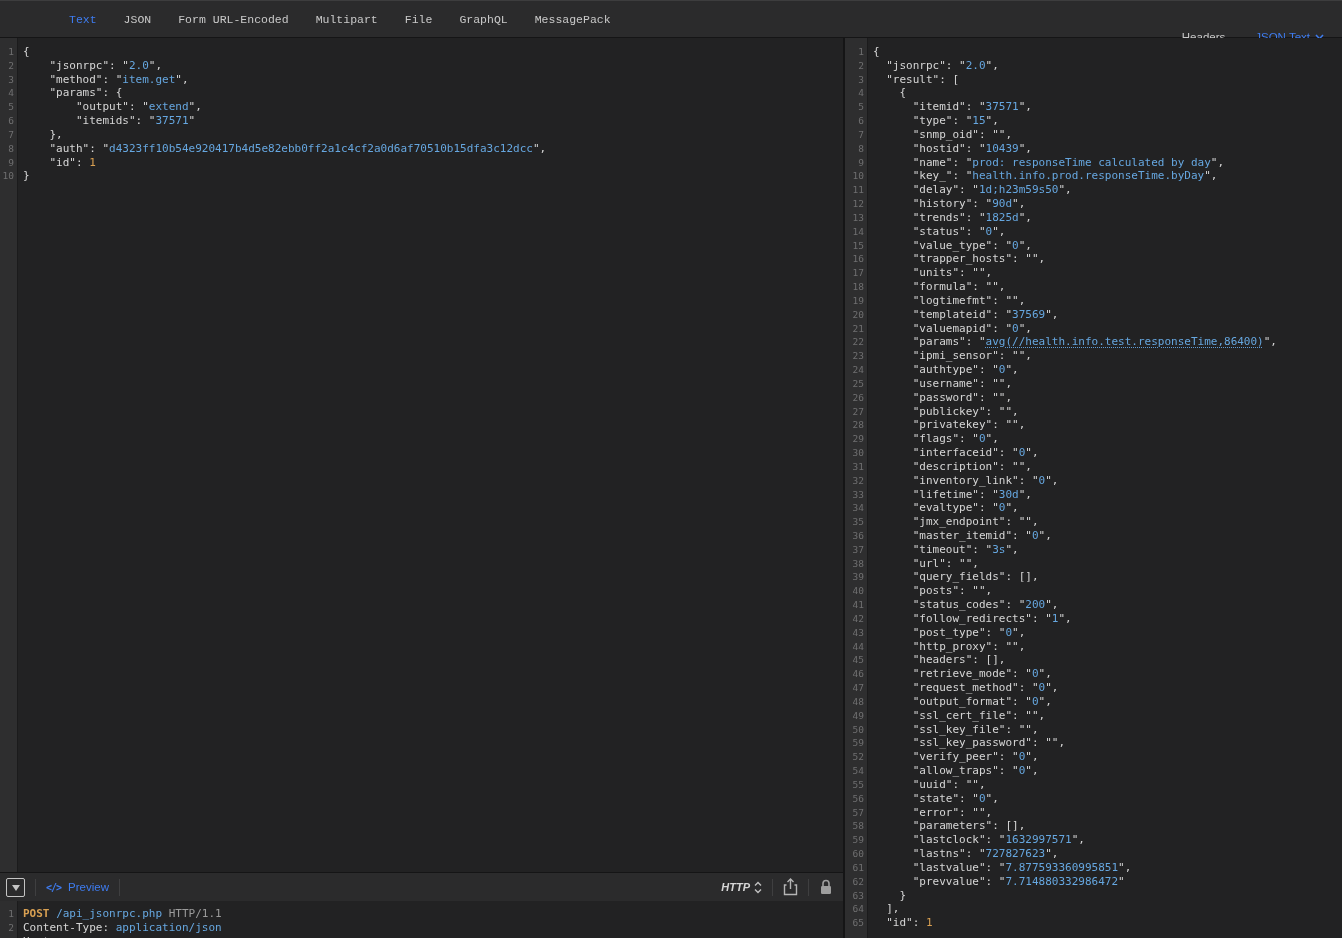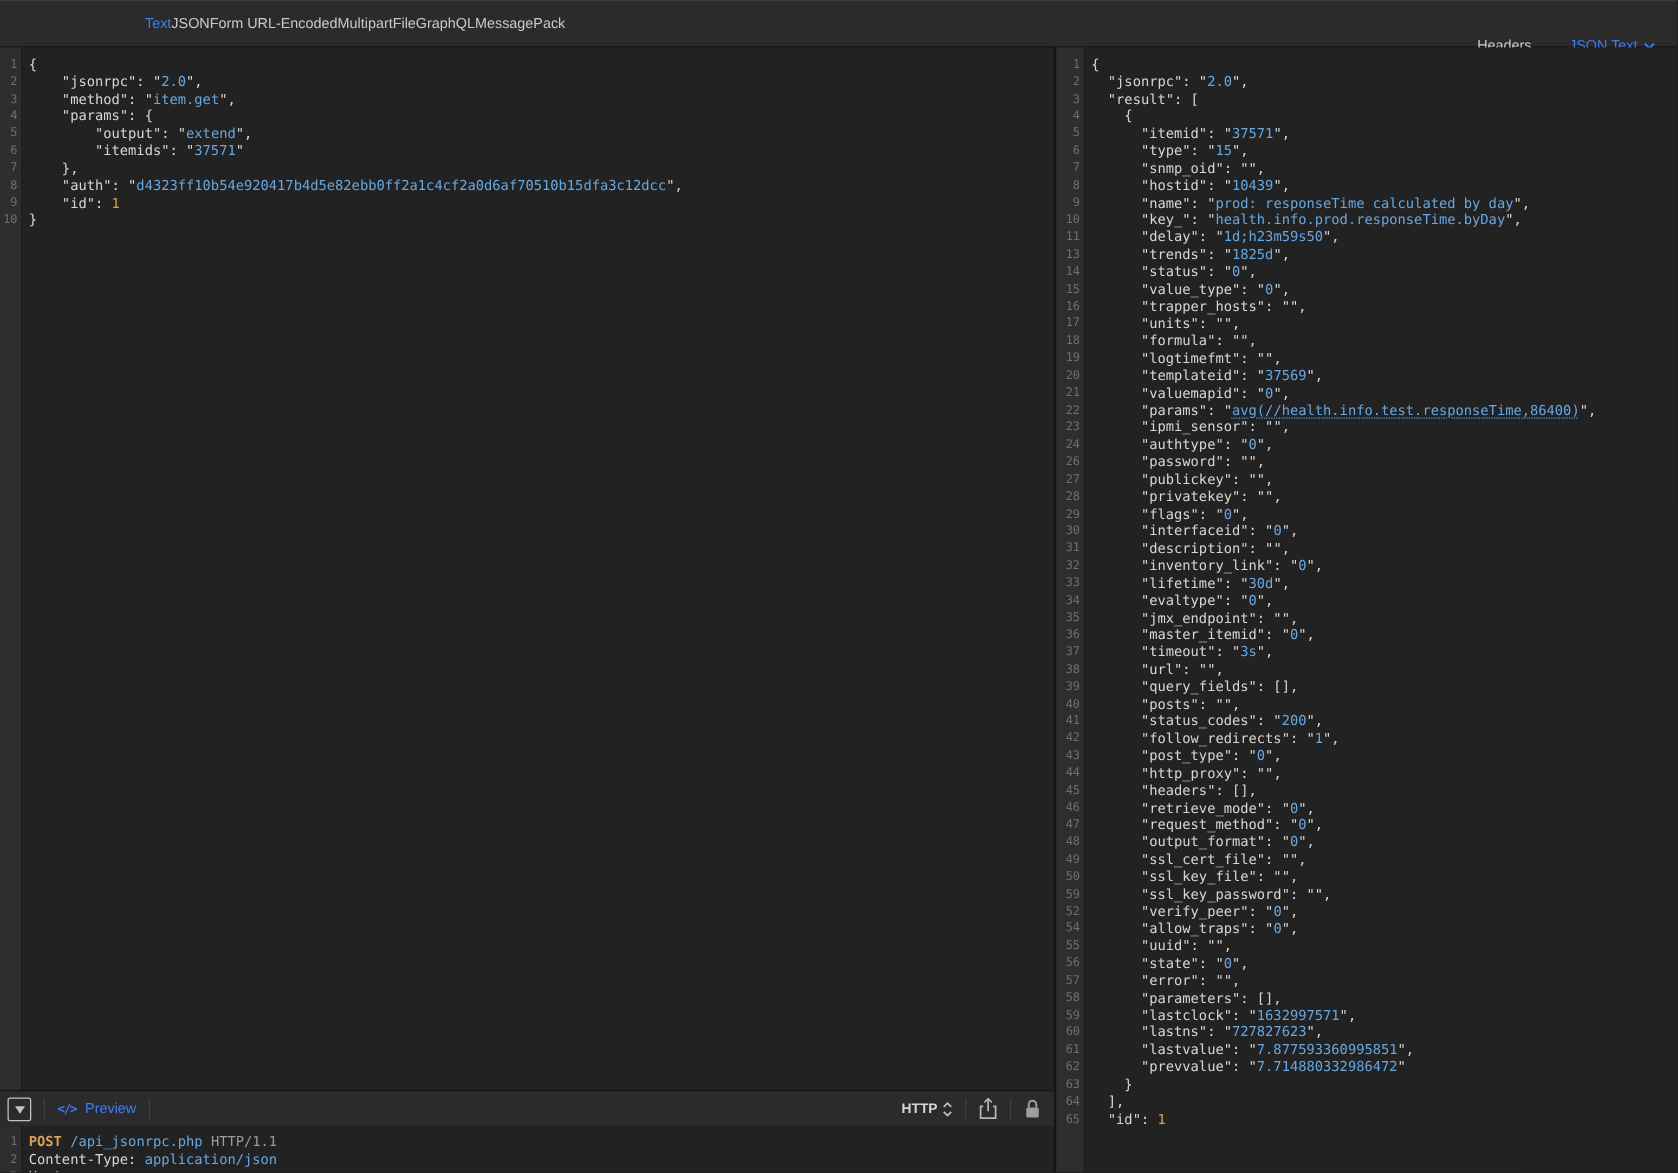--- a/index.html
+++ b/index.html
@@ -4,21 +4,21 @@
 <style>
   * { margin:0; padding:0; box-sizing:border-box; }
   html,body { width:1342px; height:938px; overflow:hidden; background:#1e1e1f; }
   body { font-family:"Liberation Sans", sans-serif; }
 
   .app { width:1342px; height:938px; display:flex; flex-direction:column; background:#1e1e1f; }
 
   
   .toolbar { height:38px; flex:0 0 38px; background:#2b2b2c; border-top:1px solid #3d3d3e;
              border-bottom:1px solid #151516; display:flex; align-items:center; position:relative; }
-  .tabgroup-left { display:flex; margin-left:116px; }
+  .tabgroup-left { display:flex; gap:27px; margin-left:69px;font-family:Liberation Mono, monospace; }
   .tabgroup-right { display:flex; gap:30px; margin-left:auto; padding-right:18px; align-items:center;margin-top:36px; }
   .tab { font-size:11.5px; color:#c9c9c9; cursor:default; white-space:nowrap; display:flex; align-items:center; gap:5px; }
   .tab.active { color:#3e7cf0; }
   .chev-down { width:9px; height:6px; display:inline-block; }
 
   
   .main { flex:1; display:flex; min-height:0; }
   .left-pane  { width:845px; flex:0 0 845px; display:flex; flex-direction:column; border-right:2px solid #151516; }
   .right-pane { flex:1; position:relative; }
 
@@ -45,21 +45,21 @@
   .left-footer { height:29px; flex:0 0 29px; background:#2b2b2c; border-top:1px solid #151516;
                  display:flex; align-items:center; padding:0 10px 0 4px; }
   .vdiv { width:1px; height:17px; background:#3f3f40; margin:0 10px; }
   .dropdown-box { width:19px; height:19px; border:1px solid #c4c4c4; border-radius:2px;
                   display:flex; align-items:center; justify-content:center; margin-left:2px; }
   .dropdown-box .tri { width:0; height:0; border-left:4.5px solid transparent; border-right:4.5px solid transparent;
                        border-top:6px solid #c4c4c4; margin-top:1px; }
   .preview-btn { display:flex; align-items:center; gap:7px; color:#3e7cf0; font-size:11.5px; }
   .code-glyph { font-family:"DejaVu Sans Mono",monospace; font-size:10px; font-weight:bold; letter-spacing:-1px; }
   .footer-right { margin-left:auto; display:flex; align-items:center; }
-  .http-select { display:flex; align-items:center; gap:4px; color:#d6d6d6; font-size:11px; font-weight:bold; }
+  .http-select { display:flex; align-items:center; gap:4px; color:#d6d6d6; font-size:11px; font-weight:bold;font-style:italic; }
 
   
   .http-preview { flex:1; min-height:0; }
   .http-preview .gutter-bg { width:18px; }
   .http-preview .num { width:14px; }
   .http-preview .lines { padding-top:6px; }
   .seg-pl { color:#d6d6d6; }
   .seg-m { color:#d9a052; font-weight:bold; }
   .seg-pth { color:#66a7e0; }
   .seg-gray { color:#9b9b9b; }
@@ -176,32 +176,34 @@
             <div class="line"><span class="num">2</span><span class="code">  "jsonrpc": "<span class="val">2.0</span>",</span></div>
             <div class="line"><span class="num">3</span><span class="code">  "result": [</span></div>
             <div class="line"><span class="num">4</span><span class="code">    {</span></div>
             <div class="line"><span class="num">5</span><span class="code">      "itemid": "<span class="val">37571</span>",</span></div>
             <div class="line"><span class="num">6</span><span class="code">      "type": "<span class="val">15</span>",</span></div>
             <div class="line"><span class="num">7</span><span class="code">      "snmp_oid": "<span class="val"></span>",</span></div>
             <div class="line"><span class="num">8</span><span class="code">      "hostid": "<span class="val">10439</span>",</span></div>
             <div class="line"><span class="num">9</span><span class="code">      "name": "<span class="val">prod: responseTime calculated by day</span>",</span></div>
             <div class="line"><span class="num">10</span><span class="code">      "key_": "<span class="val">health.info.prod.responseTime.byDay</span>",</span></div>
             <div class="line"><span class="num">11</span><span class="code">      "delay": "<span class="val">1d;h23m59s50</span>",</span></div>
+            <div class="line"><span class="num">12</span><span class="code">      "history": "<span class="val">90d</span>",</span></div>
             <div class="line"><span class="num">13</span><span class="code">      "trends": "<span class="val">1825d</span>",</span></div>
             <div class="line"><span class="num">14</span><span class="code">      "status": "<span class="val">0</span>",</span></div>
             <div class="line"><span class="num">15</span><span class="code">      "value_type": "<span class="val">0</span>",</span></div>
             <div class="line"><span class="num">16</span><span class="code">      "trapper_hosts": "<span class="val"></span>",</span></div>
             <div class="line"><span class="num">17</span><span class="code">      "units": "<span class="val"></span>",</span></div>
             <div class="line"><span class="num">18</span><span class="code">      "formula": "<span class="val"></span>",</span></div>
             <div class="line"><span class="num">19</span><span class="code">      "logtimefmt": "<span class="val"></span>",</span></div>
             <div class="line"><span class="num">20</span><span class="code">      "templateid": "<span class="val">37569</span>",</span></div>
             <div class="line"><span class="num">21</span><span class="code">      "valuemapid": "<span class="val">0</span>",</span></div>
             <div class="line"><span class="num">22</span><span class="code">      "params": "<span class="val und">avg(//health.info.test.responseTime,86400)</span>",</span></div>
             <div class="line"><span class="num">23</span><span class="code">      "ipmi_sensor": "<span class="val"></span>",</span></div>
             <div class="line"><span class="num">24</span><span class="code">      "authtype": "<span class="val">0</span>",</span></div>
+            <div class="line"><span class="num">25</span><span class="code">      "username": "<span class="val"></span>",</span></div>
             <div class="line"><span class="num">26</span><span class="code">      "password": "<span class="val"></span>",</span></div>
             <div class="line"><span class="num">27</span><span class="code">      "publickey": "<span class="val"></span>",</span></div>
             <div class="line"><span class="num">28</span><span class="code">      "privatekey": "<span class="val"></span>",</span></div>
             <div class="line"><span class="num">29</span><span class="code">      "flags": "<span class="val">0</span>",</span></div>
             <div class="line"><span class="num">30</span><span class="code">      "interfaceid": "<span class="val">0</span>",</span></div>
             <div class="line"><span class="num">31</span><span class="code">      "description": "<span class="val"></span>",</span></div>
             <div class="line"><span class="num">32</span><span class="code">      "inventory_link": "<span class="val">0</span>",</span></div>
             <div class="line"><span class="num">33</span><span class="code">      "lifetime": "<span class="val">30d</span>",</span></div>
             <div class="line"><span class="num">34</span><span class="code">      "evaltype": "<span class="val">0</span>",</span></div>
             <div class="line"><span class="num">35</span><span class="code">      "jmx_endpoint": "<span class="val"></span>",</span></div>

